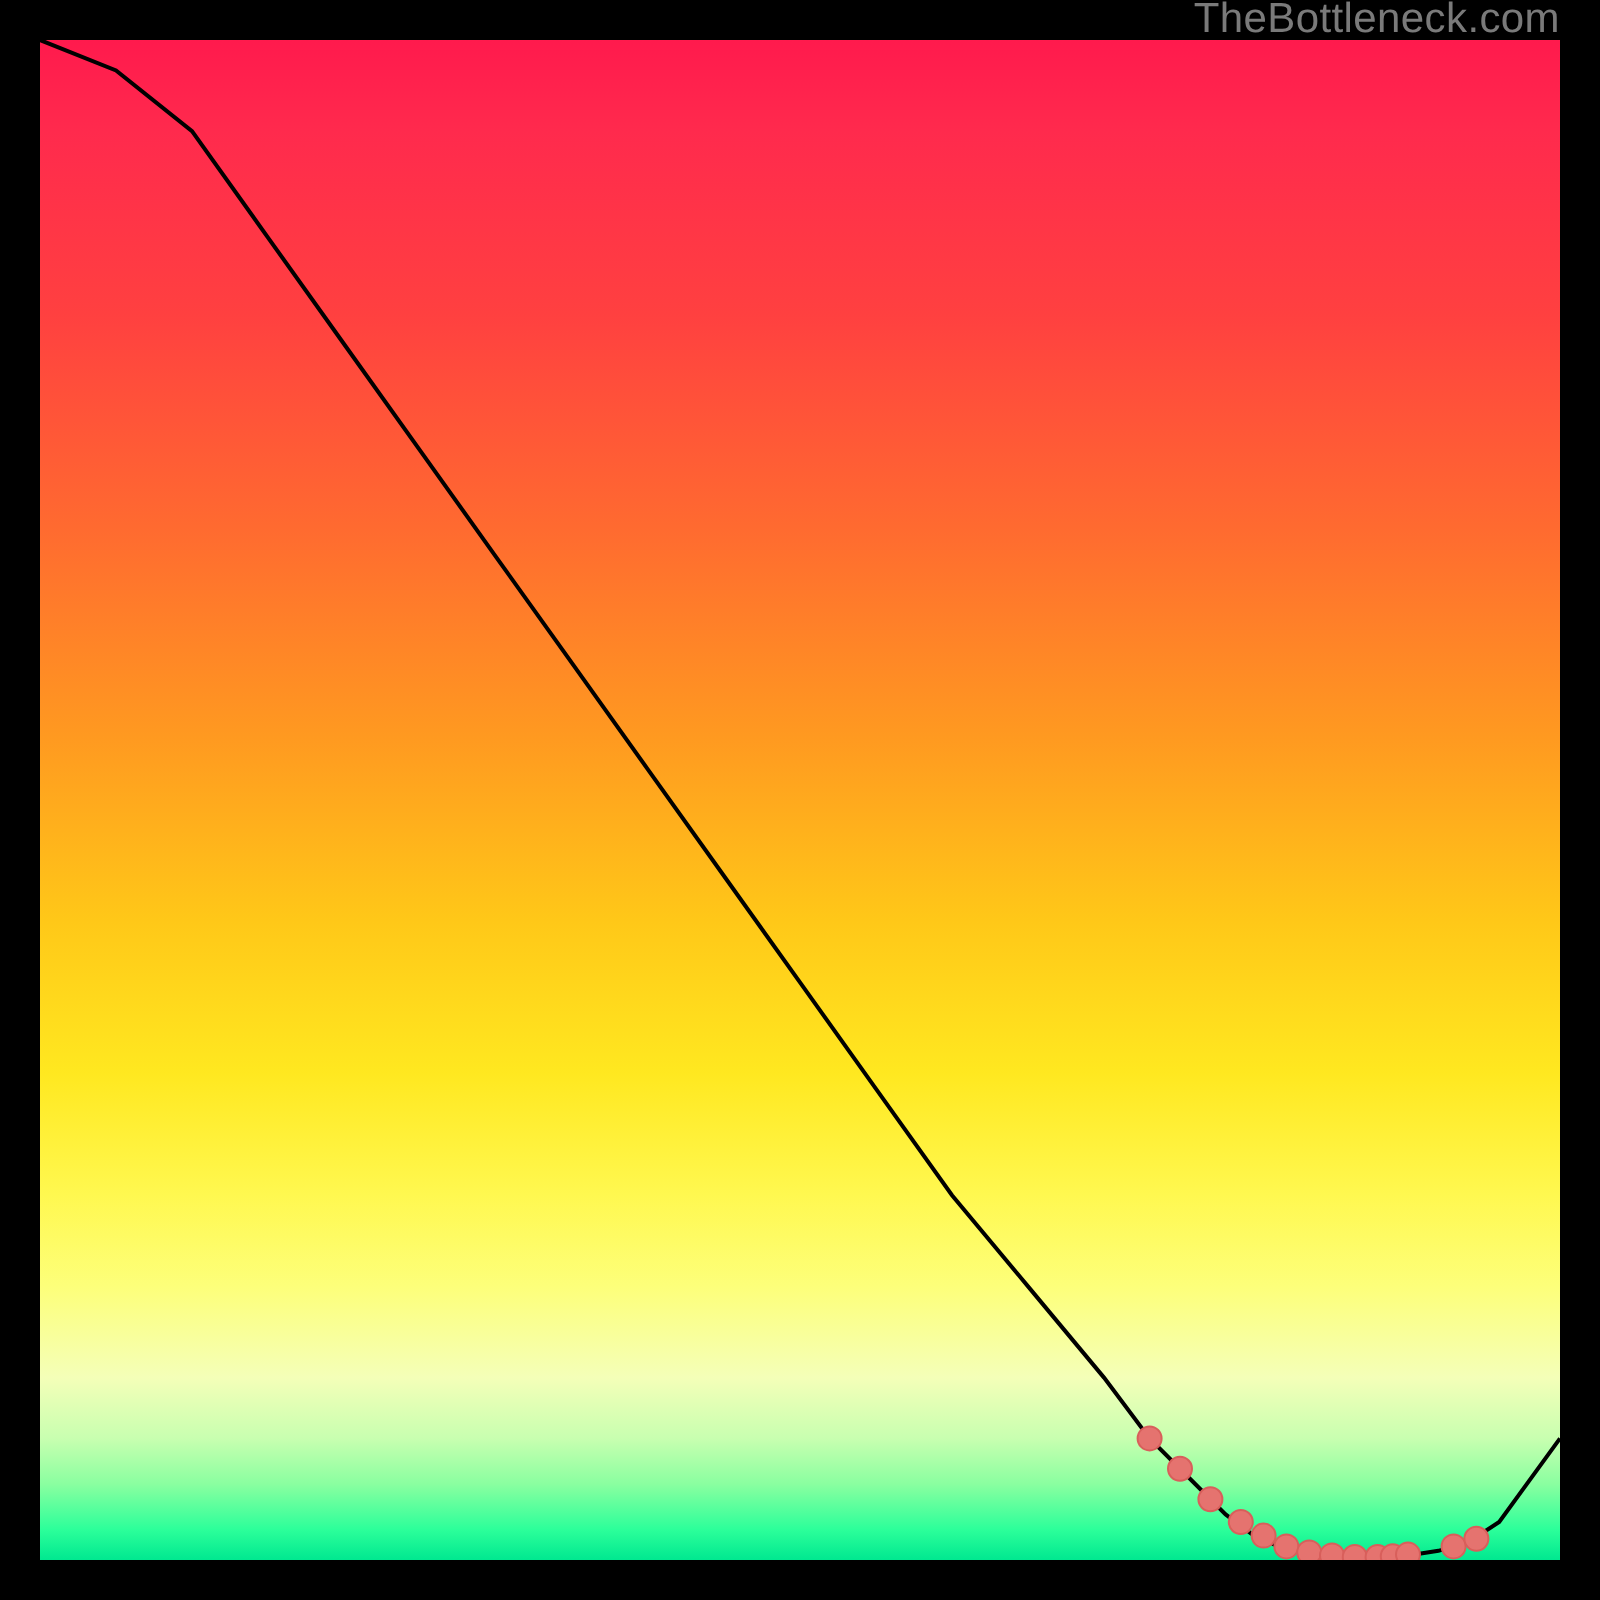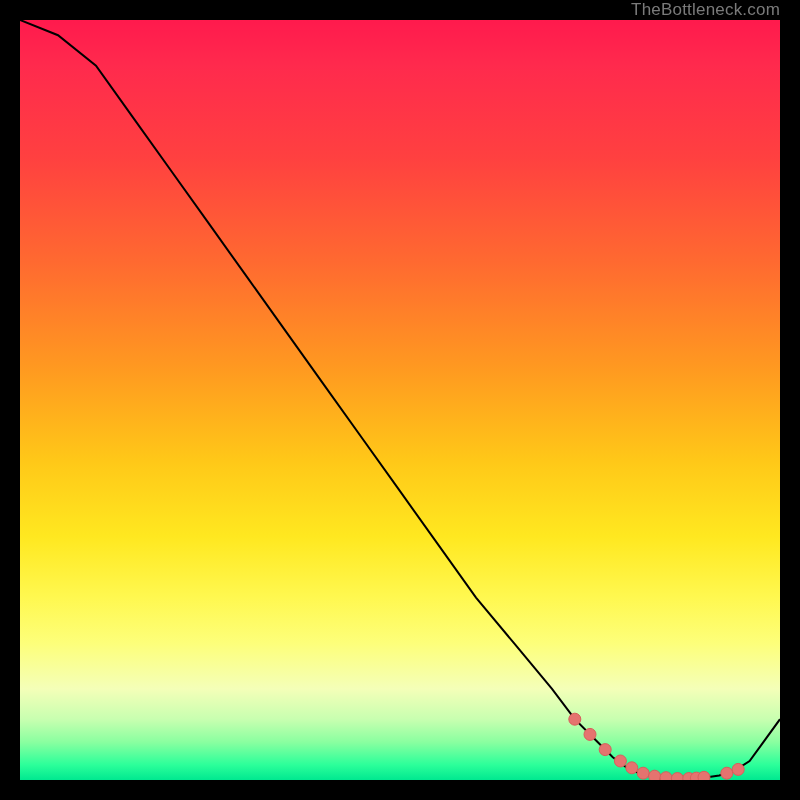--- a/index.html
+++ b/index.html
@@ -49,21 +49,21 @@
     width: 760px;
     height: 760px;
   }
   .watermark {
     position: absolute;
     right: 20px;
     top: 0px;
     height: 20px;
     line-height: 20px;
     color: #7a7a7a;
-    font-size: 17px;
+    font-size: 21px;
     letter-spacing: 0.2px;
     font-weight: 500;
   }
 </style>
 </head>
 <body>
 
 <div class="frame">
   <div class="watermark">TheBottleneck.com</div>
   <div class="plot">

